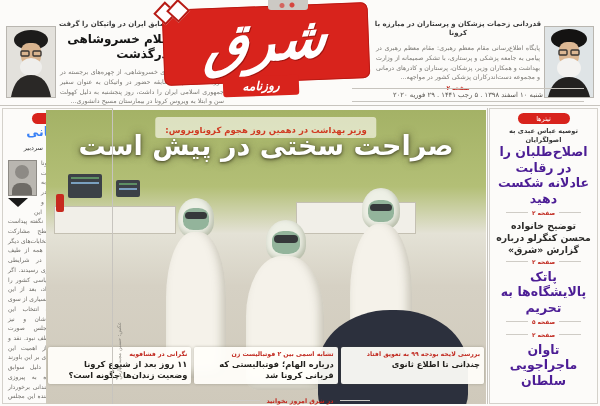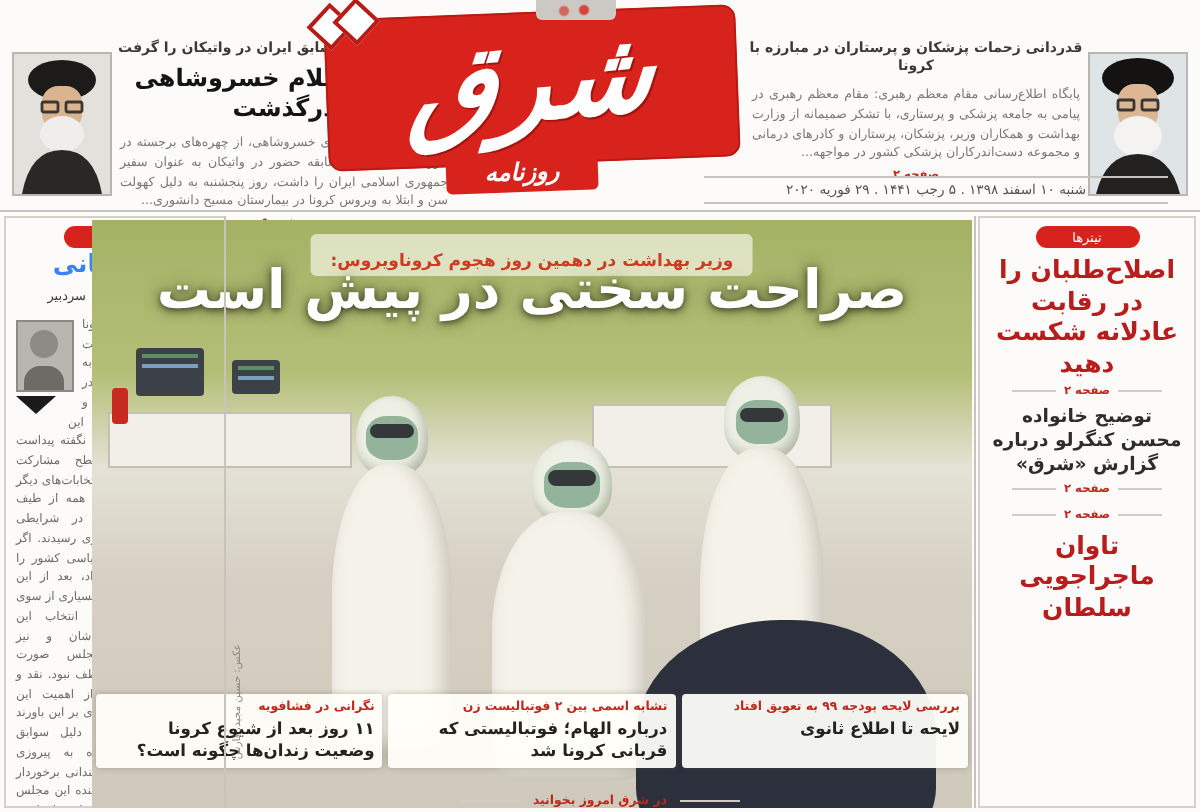--- a/index.html
+++ b/index.html
@@ -96,21 +96,21 @@
   #editorial-body{
     margin-top:5px;font-size:6px;line-height:1.62;color:#6f6d68;text-align:justify;
   }
   
   #news-col{
     position:absolute;top:108px;left:489px;right:2px;bottom:2px;
     border:1px solid #d4d1cb;background:#fcfbf9;padding:4px 5px;box-sizing:border-box;overflow:hidden;
   }
   .news-item{text-align:center;padding:3px 0 1px;}
   .news-item .kicker-sm{font-size:6.6px;}
-  .news-title-big{font-size:12.5px;font-weight:bold;color:#b91c1c;line-height:1.25;}
+  .news-title-big{font-size:12.5px;font-weight:bold;color:#4c1d95;line-height:1.25;}
   .news-title-sm{font-size:9.3px;font-weight:bold;color:#2e2d2b;line-height:1.3;}
   
   #photo{
     position:absolute;top:110px;left:114px;right:114px;width:440px;height:294px;overflow:hidden;
     background:linear-gradient(180deg,#a4b266 0,#b3bf76 26%,#e4e2d6 42%,#d6d1c4 60%,#cfc9bb 100%);
   }
   #photo .cab{position:absolute;background:#f1efe8;border:1px solid #c4c0b2;}
   #photo .monitor{position:absolute;background:#3c4147;border-radius:2px;}
   #photo .monitor:after{content:"";position:absolute;inset:3px;background:
      linear-gradient(180deg,#5d8f64 0 2px,transparent 2px 5px,#7aa0c0 5px 7px,transparent 7px);}
@@ -233,32 +233,41 @@
         </span>
       <span id="author-tri"></span>
       <span>ویروس خطرناک کرونا اهمیت سیاسی انتخابات مجلس و منتخبان آن را به حاشیه برد و کسانی که در هفته‌های گذشته میل و رغبتی نداشتند درباره این انتخابات اظهارنظر کنند، نگفته پیداست که این انتخابات سطح مشارکت پایین‌تری در مقایسه با انتخابات‌های دیگر داشت و برگزیدگان آن همه از طیف اصولگرایان بودند که در شرایطی نه‌چندان رقابتی به پیروزی رسیدند. اگر ویروس کرونا فضای سیاسی کشور را تحت‌الشعاع قرار نمی‌داد، بعد از این پیروزی نقد و تحلیل‌های بسیاری از سوی مخالفان درباره شیوه انتخاب این برگزیدگان و توانایی‌شان و نیز صورت‌بندی آینده مجلس صورت می‌گرفت که خالی از لطف نبود. نقد و تحلیل‌هایی که نشان از اهمیت این مجلس می‌داد؛ اما بسیاری بر این باورند که مجلس یازدهم به دلیل سوابق نامزدهای آن و شیوه به پیروزی رسیدن‌شان از اهمیت چندانی برخوردار نیست و درباره حال و آینده این مجلس هم مهم نیست. البته این ادعا نه به‌صراحت، بلکه در لفافه صورت می‌گیرد؛ اما در واقع این‌گونه نیست. مجلس یازدهم مجلس مهمی است و اکثر وزرای دولت در هماهنگی با نهادهای رسمی کشور وظیفه دارند در برابر اقدامات نهادهای رسمی، بین آن همدلی معنایی دیگر دارد. این وضعیت به پروژه جریان اصلاحات، اصولگرایان و تجدد‌طلبان جدی میان مجلس و دولت و سازمان‌های رسمی توافق دارد؛ اعمال سیاست‌های سنتی گذشته...</span>
     </div>
   </div>
 
   <div id="news-col">
     <div class="pill">تیترها</div>
     <div id="news-items">
         <div class="news-item">
+          <div class="kicker-sm">توصیه عباس عبدی به اصولگرایان</div>
           <div class="news-title-big">اصلاح‌طلبان را در رقابت عادلانه شکست دهید</div>
           <div class="pageref">
             <i class="dash"></i>
             <span>صفحه ۲</span>
             <i class="dash"></i>
           </div>
         </div>
         <div class="news-item">
           <div class="news-title-sm">توضیح خانواده محسن کنگرلو درباره گزارش «شرق»</div>
           <div class="pageref">
             <i class="dash"></i>
             <span>صفحه ۲</span>
+            <i class="dash"></i>
+          </div>
+        </div>
+        <div class="news-item">
+          <div class="news-title-big">پاتک پالایشگاه‌ها به تحریم</div>
+          <div class="pageref">
+            <i class="dash"></i>
+            <span>صفحه ۵</span>
             <i class="dash"></i>
           </div>
         </div>
         <div class="news-item">
           <div class="pageref">
             <i class="dash"></i>
             <span>صفحه ۲</span>
             <i class="dash"></i>
           </div>
         </div>
@@ -297,21 +306,21 @@
     <div id="chair"></div>
 
     <div id="headline-strip">
       <span>وزیر بهداشت در دهمین روز هجوم کروناویروس:</span>
     </div>
     <div id="main-headline">صراحت سختی در پیش است</div>
 
     <div id="teasers">
         <div class="teaser">
           <div class="tk">بررسی لایحه بودجه ۹۹ به تعویق افتاد</div>
-          <div class="tt">لایحه تا اطلاع ثانوی</div>
+          <div class="tt">چندانی تا اطلاع ثانوی</div>
         </div>
         <div class="teaser">
           <div class="tk">تشابه اسمی بین ۲ فوتبالیست زن</div>
           <div class="tt">درباره الهام؛ فوتبالیستی که قربانی کرونا شد</div>
         </div>
         <div class="teaser">
           <div class="tk">نگرانی در فشافویه</div>
           <div class="tt">۱۱ روز بعد از شیوع کرونا وضعیت زندان‌ها چگونه است؟</div>
         </div>
       </div>

